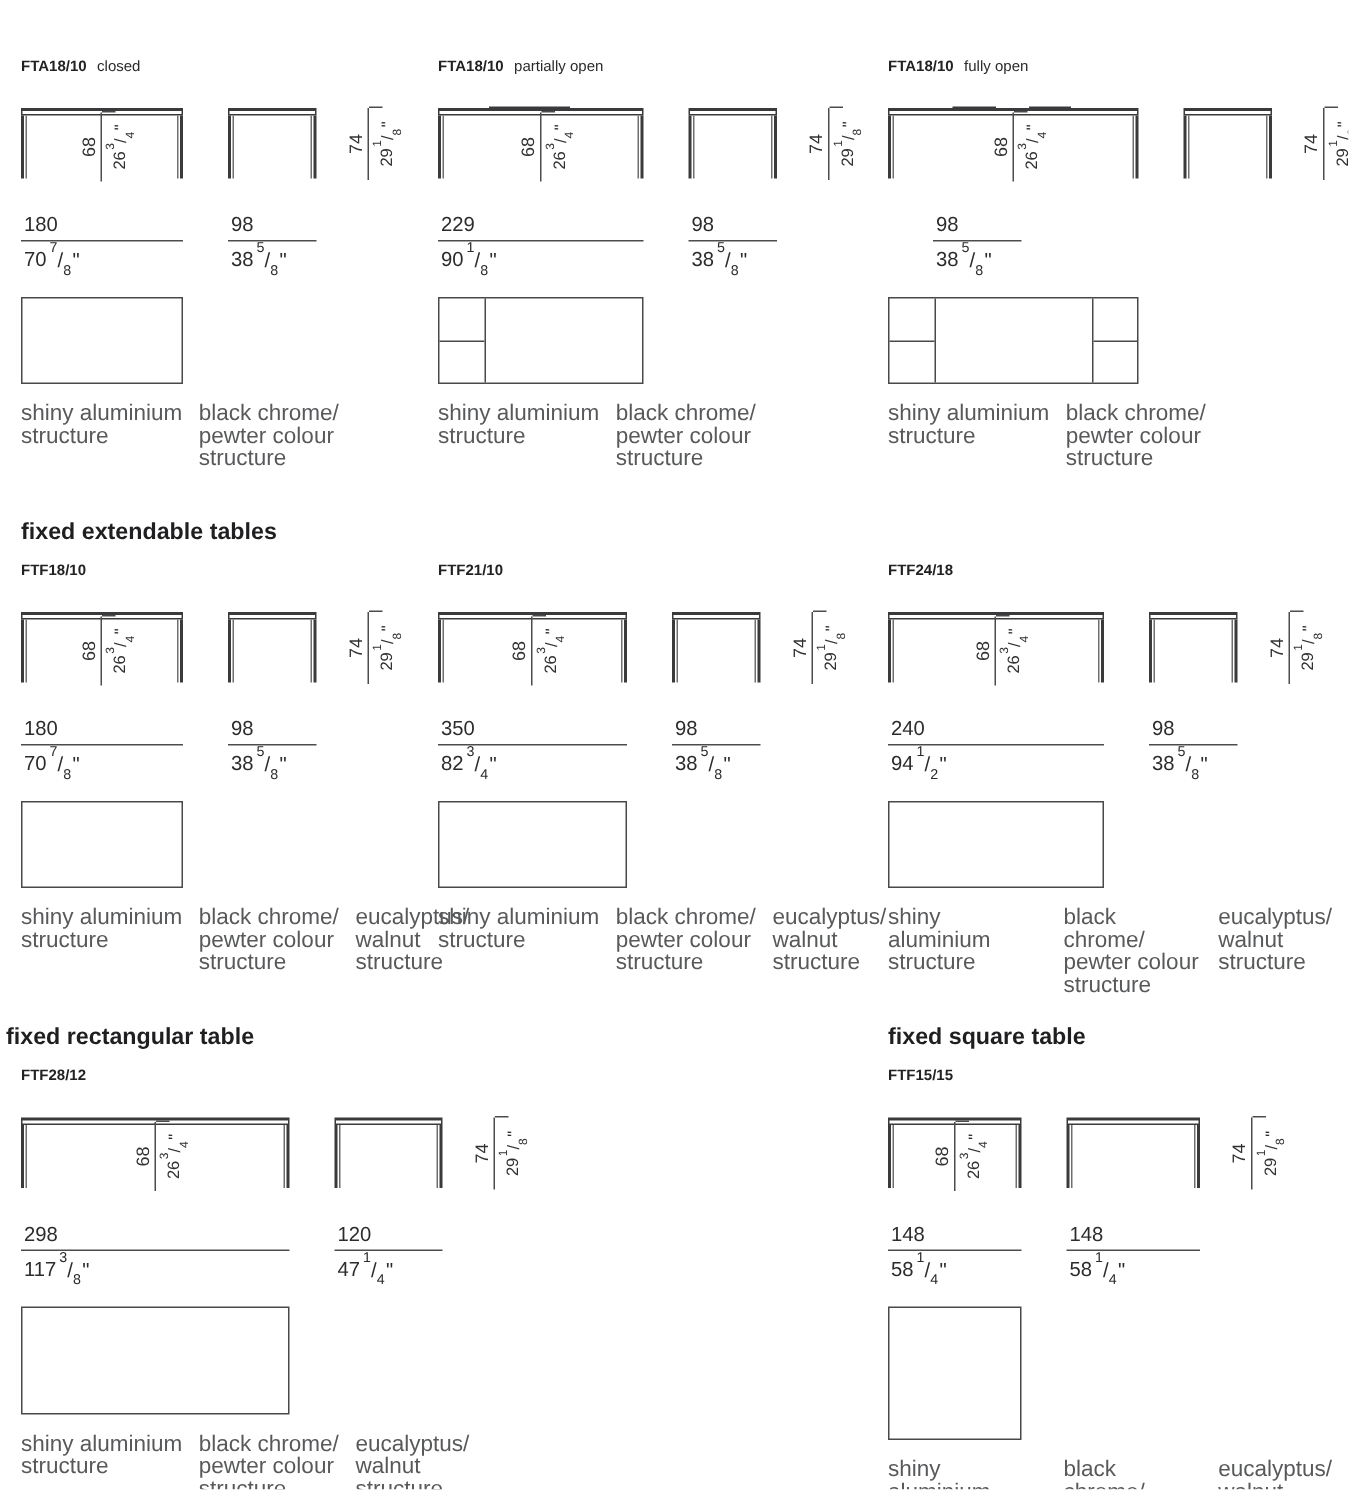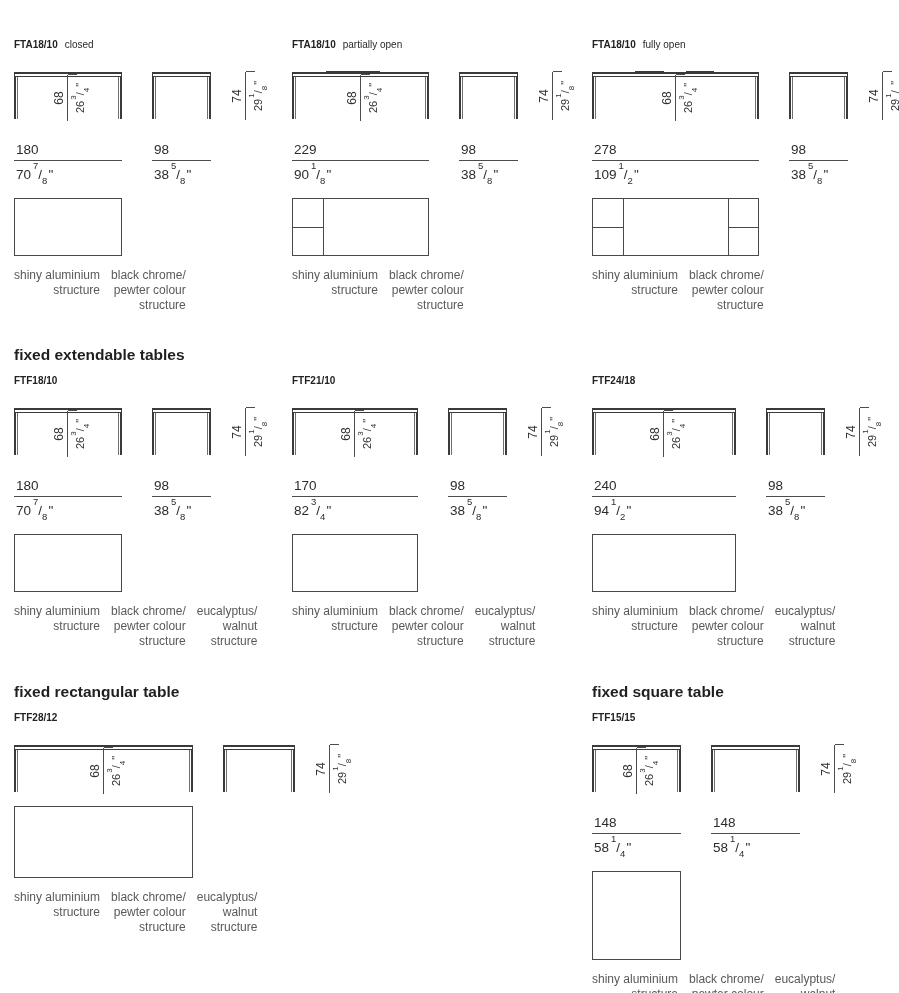--- a/index.html
+++ b/index.html
@@ -1,21 +1,21 @@
 <!DOCTYPE html>
 <html><head>
 <meta charset="utf-8">
 <style>
   * { margin:0; padding:0; box-sizing:border-box; }
   html,body { background:#ffffff; }
   body { font-family:"Liberation Sans", sans-serif; color:#2f2f31; }
   .page { position:relative; width:899px; height:993px; background:#fff; overflow:hidden; }
 
   .sec-title { position:absolute; font-size:15.5px; font-weight:bold; color:#1f1f21; }
-  .t1{left:14px;top:10px} .t2{left:14px;top:346px} .t3{left:14px;top:683px} .t4{left:592px;top:683px}
+  .t1{left:14px;top:10px} .t2{left:14px;top:346px} .t3{left:4px;top:683px} .t4{left:592px;top:683px}
 
   .card { position:absolute; }
   .c1{left:14px;top:36px} .c2{left:292px;top:36px} .c3{left:592px;top:36px}
   .c4{left:14px;top:372px} .c5{left:292px;top:372px} .c6{left:592px;top:372px}
   .c7{left:14px;top:709px} .c8{left:592px;top:709px}
 
   .code-row { height:18px; line-height:18px; margin-bottom:18px; font-size:10px; font-weight:bold; color:#222224; white-space:nowrap; }
   .variant { font-weight:normal; margin-left:7px; color:#2a2a2c; }
 
   .draw-row { display:flex; align-items:flex-start; height:47px; }
@@ -65,21 +65,21 @@
 
   
   .plan { position:relative; border:1px solid #48494b; margin-top:14px; background:#fff; }
   .pvl { position:absolute; top:0; bottom:0; width:1px; background:#48494b; }
   .phl { position:absolute; height:1px; background:#48494b; top:50%; }
   .vl-l{left:30px} .vl-r{right:29px}
   .hl-l{left:0; width:30px} .hl-r{right:0; width:29px}
 
   
   .mats { display:flex; margin-top:12px; }
-  .mat { white-space:pre-line; font-size:12px; line-height:15px; color:#58595b; margin-right:11px;text-align:right; }
+  .mat { white-space:pre-line; font-size:15px; line-height:15px; color:#58595b; margin-right:11px; }
 </style>
 </head>
 <body>
 
 <div class="page">
 
   <div class="sec-title t2">fixed extendable tables</div>
   <div class="sec-title t3">fixed rectangular table</div>
   <div class="sec-title t4">fixed square table</div>
 
@@ -225,25 +225,20 @@
       <div class="sp18"></div>
       <div class="vdim">
         <div class="vrot len46">
           <div class="vcm">74</div>
           <div class="vln"></div>
           <div class="vin"><span>29</span><sup>1</sup><span class="sl"></span><sub>8</sub><span class="qm"></span></div>
         </div>
       </div>
     </div>
     <div class="dims-row">
-      <div class="wdim w278">
-        <div class="wcm">278</div>
-        <div class="wln"></div>
-        <div class="win"><span>109</span><sup>1</sup><span class="sl"></span><sub>2</sub><span class="qm"></span></div>
-      </div>
       <div class="sp30"></div>
       <div class="wdim w98">
         <div class="wcm">98</div>
         <div class="wln"></div>
         <div class="win"><span>38</span><sup>5</sup><span class="sl"></span><sub>8</sub><span class="qm"></span></div>
       </div>
     </div>
     <div class="plan w278 h98">
       <div class="pvl vl-l"></div>
       <div class="phl hl-l"></div>
@@ -344,21 +339,21 @@
       <div class="vdim">
         <div class="vrot len46">
           <div class="vcm">74</div>
           <div class="vln"></div>
           <div class="vin"><span>29</span><sup>1</sup><span class="sl"></span><sub>8</sub><span class="qm"></span></div>
         </div>
       </div>
     </div>
     <div class="dims-row">
       <div class="wdim w210">
-        <div class="wcm">170</div>
+        <div class="wcm">350</div>
         <div class="wln"></div>
         <div class="win"><span>82</span><sup>3</sup><span class="sl"></span><sub>4</sub><span class="qm"></span></div>
       </div>
       <div class="sp30"></div>
       <div class="wdim w98">
         <div class="wcm">98</div>
         <div class="wln"></div>
         <div class="win"><span>38</span><sup>5</sup><span class="sl"></span><sub>8</sub><span class="qm"></span></div>
       </div>
     </div>
@@ -458,20 +453,33 @@
       </div>
       <div class="sp18"></div>
       <div class="vdim">
         <div class="vrot len46">
           <div class="vcm">74</div>
           <div class="vln"></div>
           <div class="vin"><span>29</span><sup>1</sup><span class="sl"></span><sub>8</sub><span class="qm"></span></div>
         </div>
       </div>
     </div>
+    <div class="dims-row">
+      <div class="wdim w298">
+        <div class="wcm">298</div>
+        <div class="wln"></div>
+        <div class="win"><span>117</span><sup>3</sup><span class="sl"></span><sub>8</sub><span class="qm"></span></div>
+      </div>
+      <div class="sp30"></div>
+      <div class="wdim w120">
+        <div class="wcm">120</div>
+        <div class="wln"></div>
+        <div class="win"><span>47</span><sup>1</sup><span class="sl"></span><sub>4</sub><span class="qm"></span></div>
+      </div>
+    </div>
     <div class="plan w298 h120"></div>
     <div class="mats">
       <div class="mat">shiny aluminium
 structure</div>
       <div class="mat">black chrome/
 pewter colour
 structure</div>
       <div class="mat">eucalyptus/
 walnut
 structure</div>

